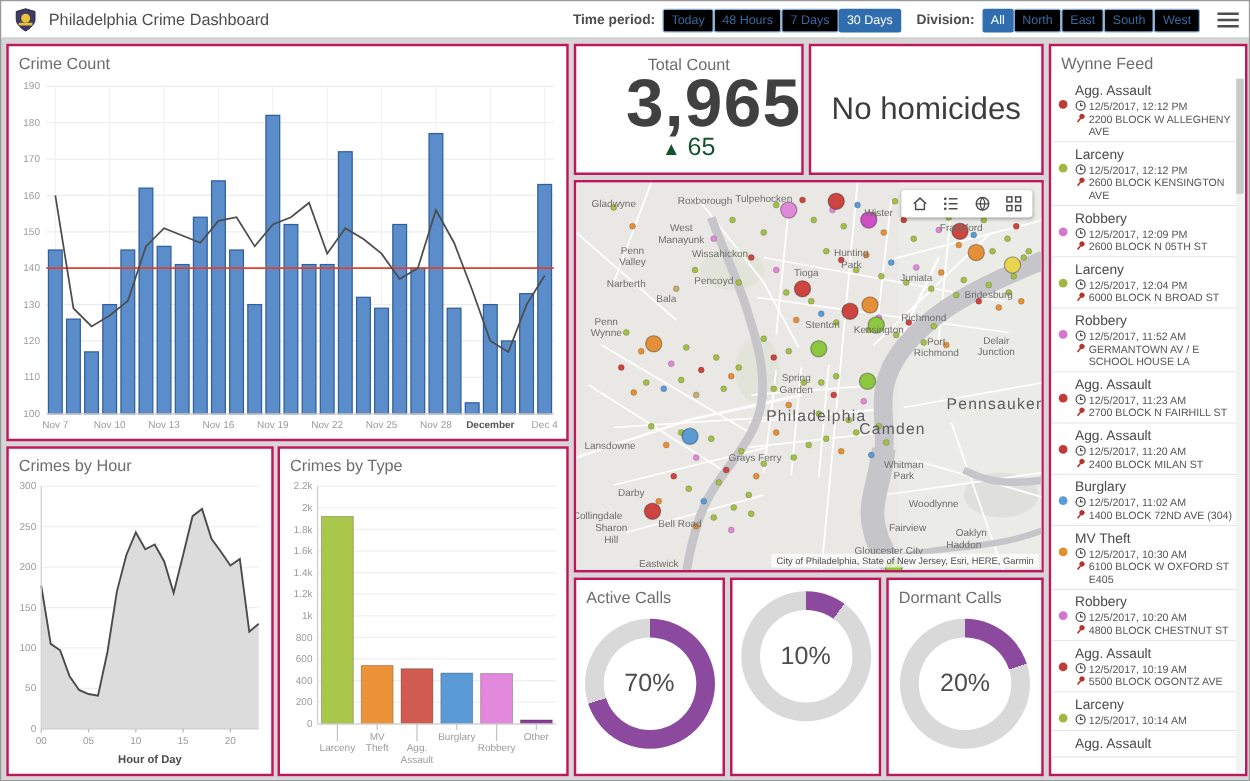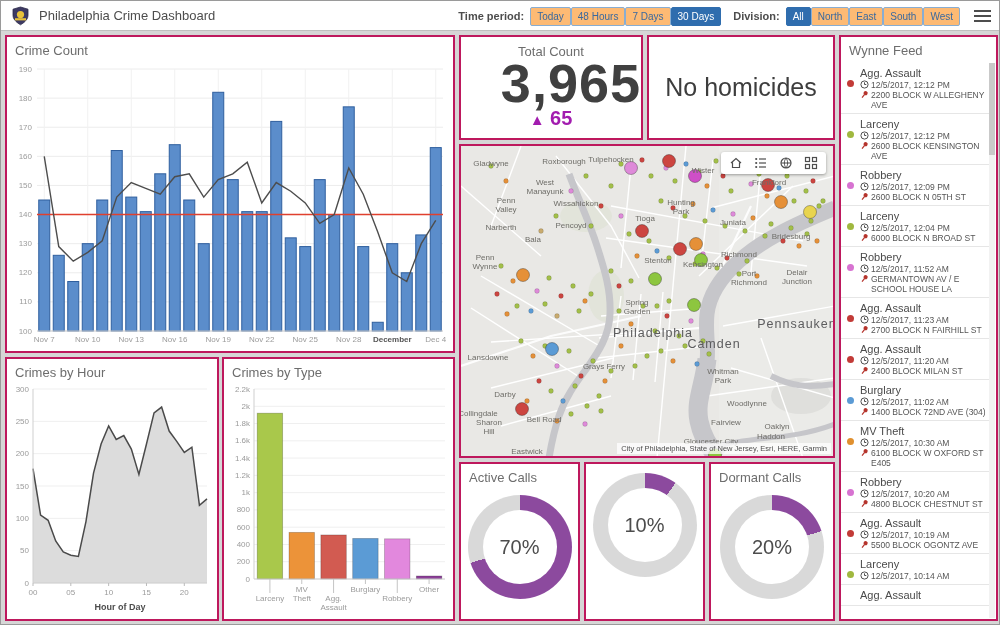--- a/index.html
+++ b/index.html
@@ -17,21 +17,21 @@
   .header {
     position:absolute; left:0; top:0; width:1000px; height:30px;
     background:#fff; border-bottom:1px solid #bfbfbf;
     display:flex; align-items:center; padding:0 10px; gap:9px; z-index:5;
   }
   .app-title { font-size:13px; color:#4d4d4d; }
   .hdr-right { margin-left:auto; display:flex; align-items:center; gap:4px; }
   .hdr-label { font-size:11px; font-weight:bold; color:#4d4d4d; margin:0 2px 0 8px; }
   .hdr-btn {
     font-family:inherit; font-size:10px; color:#39699f;
-    background:#fdba74; border:1px solid #88add2; border-radius:2px;
+    background:#000000; border:1px solid #88add2; border-radius:2px;
     padding:3px 6px; cursor:pointer; white-space:nowrap;
   }
   .hdr-btn.sel { background:#2f6dae; border-color:#2f6dae; color:#fff; }
   .hamburger { width:17px; margin-left:10px; cursor:pointer; }
   .hamburger div { height:2px; background:#4d4d4d; margin:3px 0; }
 
   
   .panel { position:absolute; background:#fff; border:2px solid #be185d; overflow:hidden; }
   .panel-title { font-size:13px; color:#6d6d6d; padding:6px 8px 1px 8px; }
 
@@ -43,21 +43,21 @@
   #p-map          { left:458px; top:143px; width:376px; height:314px; }
   #p-active       { left:458px; top:461px; width:121px; height:159px; }
   #p-cleared      { left:583px; top:461px; width:121px; height:159px; }
   #p-dormant      { left:708px; top:461px; width:126px; height:159px; }
   #p-feed         { left:838px; top:34px;  width:159px; height:586px; }
 
   
   #p-total { text-align:center; }
   .kpi-label { font-size:13px; color:#6d6d6d; padding-top:7px; }
   .kpi-value { font-size:54px; font-weight:600; color:#404040; line-height:48px; letter-spacing:1px;text-align:right; }
-  .kpi-delta { font-size:20px; color:#a21caf; font-weight:700; }
+  .kpi-delta { font-size:20px; color:#14532d; font-weight:400; }
   .kpi-delta .tri { font-size:15px; }
   #p-homicides { display:flex; align-items:center; justify-content:center; }
   .homicides-text { font-size:25px; color:#3d3d3d; }
 
   
   #map-base { position:absolute; left:0; top:0; }
   .map-label { position:absolute; transform:translate(-50%,-50%);
     font-size:8px; color:#6e6d68; white-space:pre-line; text-align:center; line-height:9px; z-index:2; pointer-events:none;}
   .map-label.big { font-size:12.5px; color:#5c5c5e; letter-spacing:1px; line-height:13px; }
   .map-controls { position:absolute; top:6px; right:7px; z-index:4;

